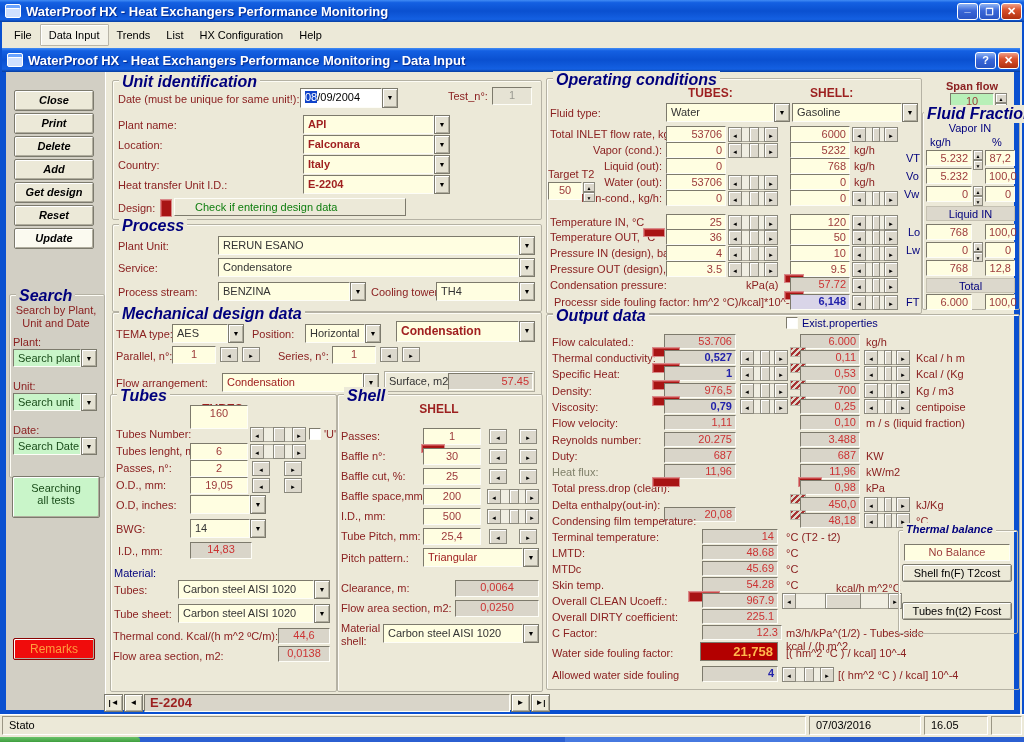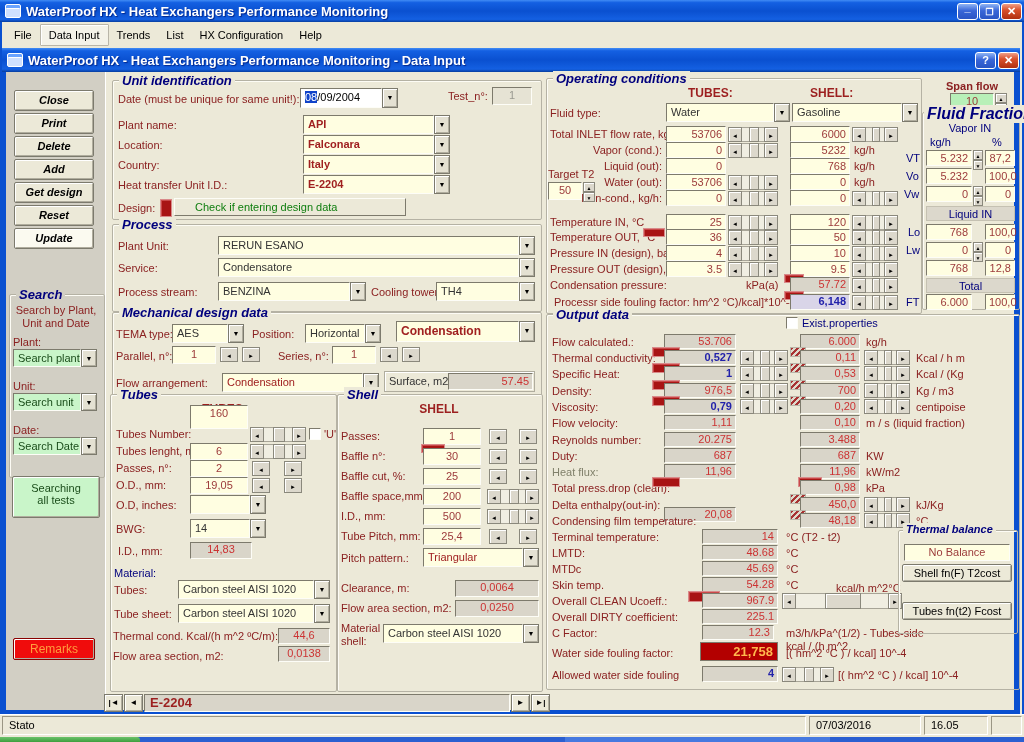--- a/index.html
+++ b/index.html
@@ -14,21 +14,21 @@
   .wmax::before{content:"❐";font-size:9px;}
   .wcls::before{content:"✕";}
   .whlp::before{content:"?";}
   
   .mi{padding:4px 8px;color:#000;}
   .mi.act{border:1px solid #b9b5a8;border-radius:1px;background:#f4f2e8;box-shadow:inset 1px 1px 0 #fff;}
   
   .blue{background:#0a50d0;}
   
   .grp{border:1px solid #b5b2a4;border-radius:2px;box-shadow:inset 1px 1px 0 #fdfcf5;}
-  .leg{position:absolute;top:-8px;left:6px;background:#ece9d8;padding:0 3px;color:#00007d;font-weight:bold;font-style:italic;font-size:13px;white-space:nowrap;}
+  .leg{position:absolute;top:-8px;left:6px;background:#ece9d8;padding:0 3px;color:#00007d;font-weight:bold;font-style:italic;font-size:16px;white-space:nowrap;}
   .legS{background:#d2cfc4;}
   
   .l{color:#8b2121;white-space:nowrap;}
   .ln{color:#00007d;white-space:nowrap;}
   .lg{color:#0e7d0e;white-space:nowrap;}
   .hdr{color:#9c1f1f;font-weight:bold;font-size:12px;white-space:nowrap;}
   
   .sunk{border:1px solid;border-color:#7d7a6c #fdfdf7 #fdfdf7 #7d7a6c;box-sizing:border-box;}
   .fld{background:#fffee1;color:#9c3a3a;text-align:right;padding:0 3px;line-height:14px;}
   .fld.c{text-align:center;}
@@ -627,21 +627,21 @@
   <span class="abs l" style="left:916px;top:368px;">Kcal / (Kg</span>
   <div class="abs hmk" style="left:790px;top:380px;width:14px;height:8px;"></div>
   <div class="abs sunk ro" style="left:800px;top:383px;width:60px;height:15px;">700</div>
   <div class="abs hs" style="left:864px;top:383px;width:46px;">
       <b class="hsb lf"></b>
       <i class="hst"></i>
       <b class="hsb rt"></b>
     </div>
   <span class="abs l" style="left:916px;top:385px;">Kg / m3</span>
   <div class="abs hmk" style="left:790px;top:396px;width:14px;height:8px;"></div>
-  <div class="abs sunk ro" style="left:800px;top:399px;width:60px;height:15px;">0,20</div>
+  <div class="abs sunk ro" style="left:800px;top:399px;width:60px;height:15px;">0,25</div>
   <div class="abs hs" style="left:864px;top:399px;width:46px;">
       <b class="hsb lf"></b>
       <i class="hst"></i>
       <b class="hsb rt"></b>
     </div>
   <span class="abs l" style="left:916px;top:401px;">centipoise</span>
   <div class="abs sunk ro" style="left:800px;top:415px;width:60px;height:15px;">0,10</div>
   <span class="abs l" style="left:866px;top:417px;">m / s (liquid fraction)</span>
   <div class="abs sunk ro" style="left:800px;top:432px;width:60px;height:15px;">3.488</div>
   <div class="abs sunk ro" style="left:800px;top:448px;width:60px;height:15px;">687</div>
@@ -686,21 +686,21 @@
   <div class="abs sunk ro" style="left:702px;top:593px;width:76px;height:15px;">967.9</div>
   <div class="abs hs" style="left:782px;top:593px;width:120px;height:16px;">
       <b class="hsb lf"></b>
       <i class="hst"></i>
       <b class="hsb rt"></b>
     </div>
   <div class="abs l" style="left:552px;top:611px;">Overall DIRTY coefficient:</div>
   <div class="abs sunk ro" style="left:702px;top:609px;width:76px;height:15px;">225.1</div>
   <span class="abs l" style="left:786px;top:611px;margin-top:29px;">kcal / (h m^2</span>
   <div class="abs l" style="left:552px;top:627px;">C Factor:</div>
-  <div class="abs sunk ro" style="left:702px;top:625px;width:72px;height:15px;">12.3</div>
+  <div class="abs sunk ro" style="left:702px;top:625px;width:80px;height:15px;">12.3</div>
   <span class="abs l" style="left:786px;top:627px;">m3/h/kPa^(1/2) - Tubes-side</span>
   <div class="abs l" style="left:552px;top:647px;">Water side fouling factor:</div>
   <div class="abs alarm" style="left:700px;top:642px;width:78px;height:19px;">21,758</div>
   <span class="abs l" style="left:786px;top:647px;">[( hm^2 °C ) / kcal] 10^-4</span>
   <div class="abs l" style="left:552px;top:669px;">Allowed water side fouling</div>
   <div class="abs sunk ro vblue" style="left:702px;top:666px;width:76px;height:16px;">4</div>
   <div class="abs hs" style="left:782px;top:667px;width:52px;">
       <b class="hsb lf"></b>
       <i class="hst"></i>
       <b class="hsb rt"></b>

